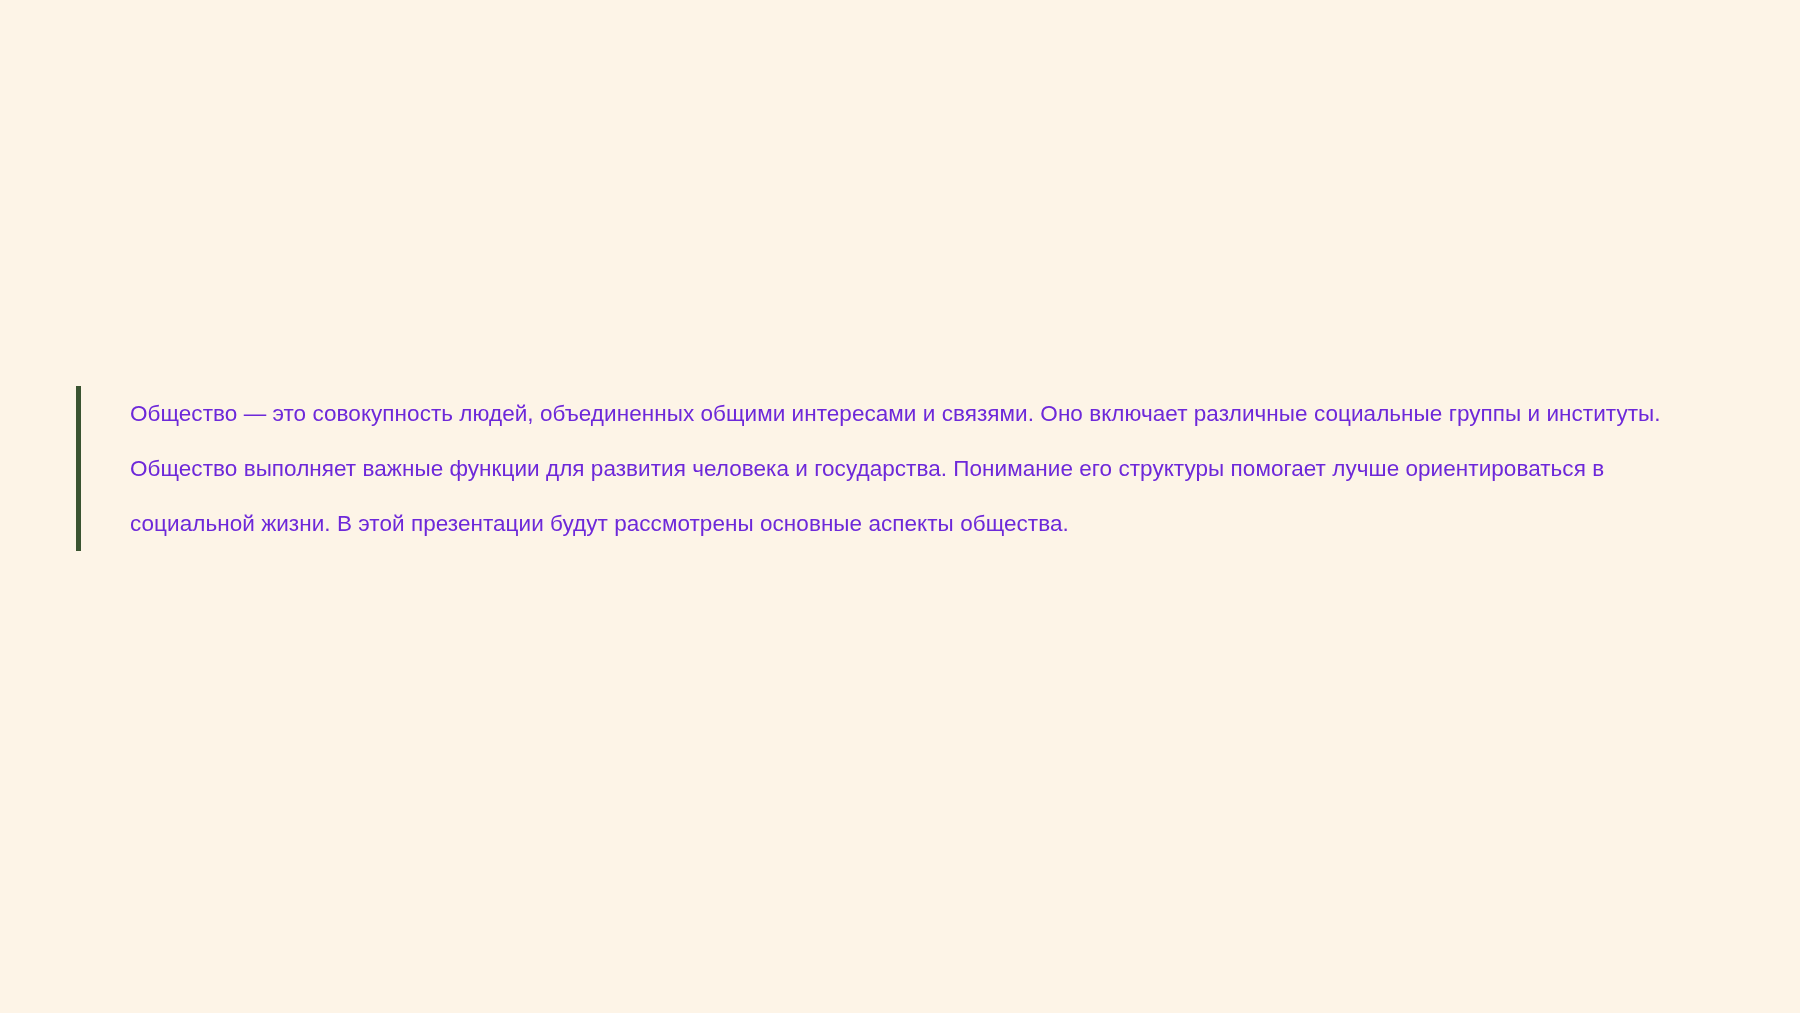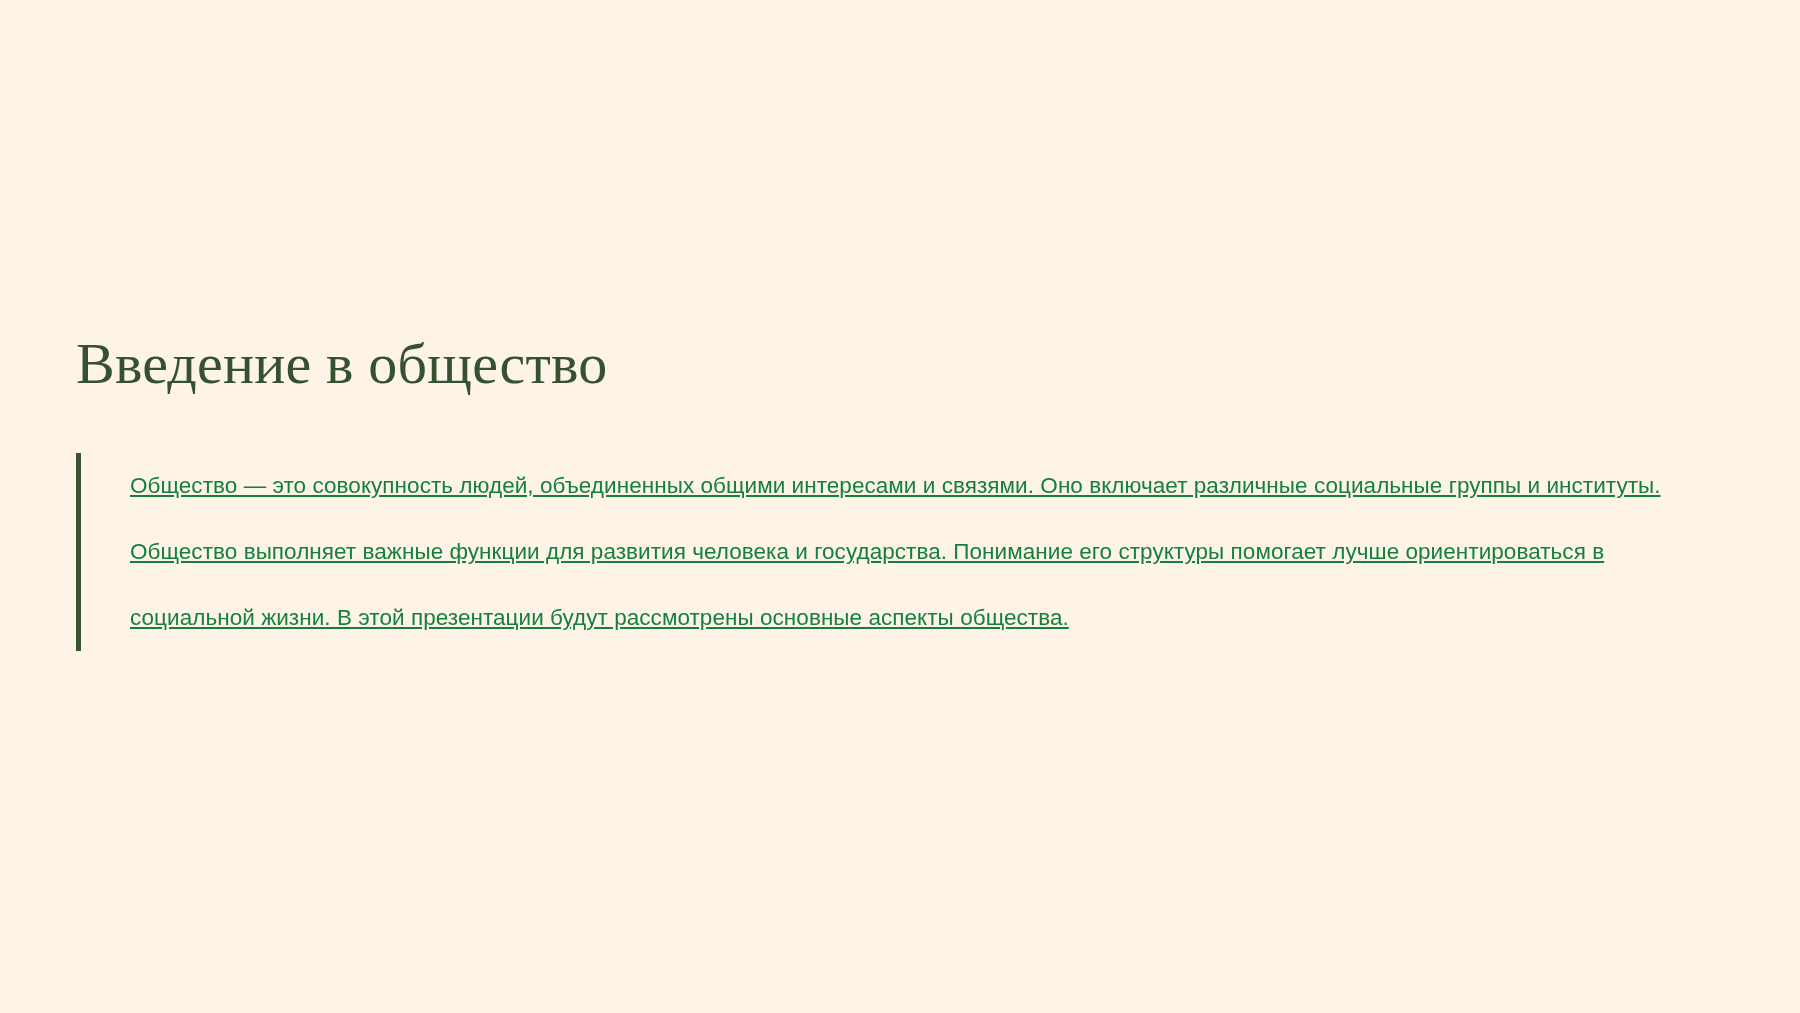--- a/index.html
+++ b/index.html
@@ -56,36 +56,34 @@
     width: 5px;
     height: 100%;
     background: #3a5331;
   }
 
   .body-paragraph {
     margin: 0;
     padding: 0;
     font-family: "Liberation Sans", "DejaVu Sans", sans-serif;
     font-size: 22.5px;
-    line-height: 66px;
+    line-height: 55px;
     font-weight: 400;
-    color: #15803d;
+    color: #6d28d9;
     letter-spacing: 0.05px;
     max-width: 1590px;
-    text-decoration: underline;
   }
 </style>
 </head>
 <body>
 
 <div class="slide">
 
   <div class="slide-content">
 
-    <h1 class="slide-title">Введение в общество</h1>
 
     <div class="body-block">
 
       <div class="accent-bar"></div>
 
       <p class="body-paragraph">Общество — это совокупность людей, объединенных общими интересами и связями. Оно включает различные социальные группы и институты. Общество выполняет важные функции для развития человека и государства. Понимание его структуры помогает лучше ориентироваться в социальной жизни. В этой презентации будут рассмотрены основные аспекты общества.</p>
 
     </div>
 
   </div>

